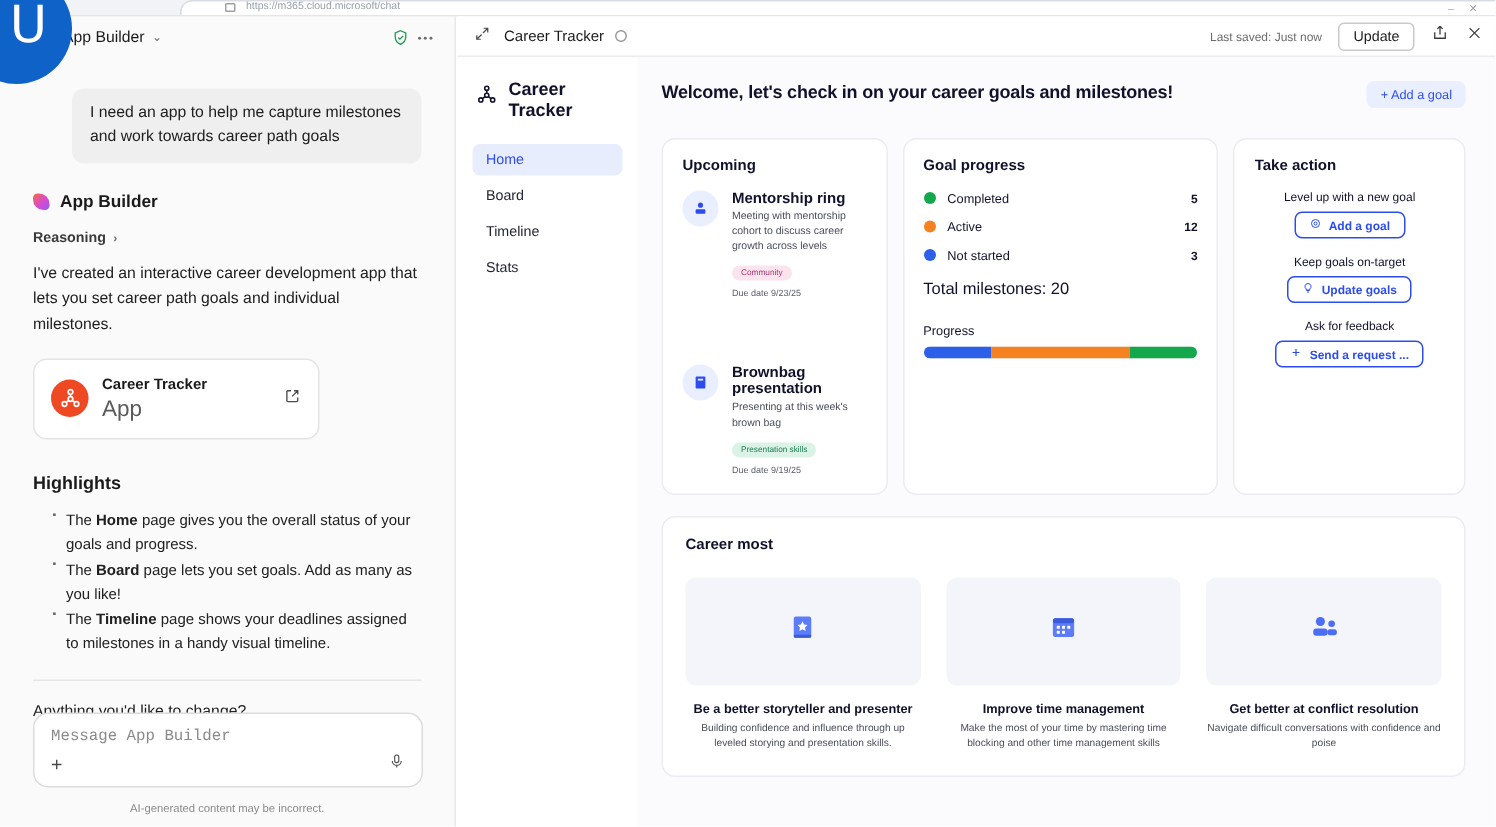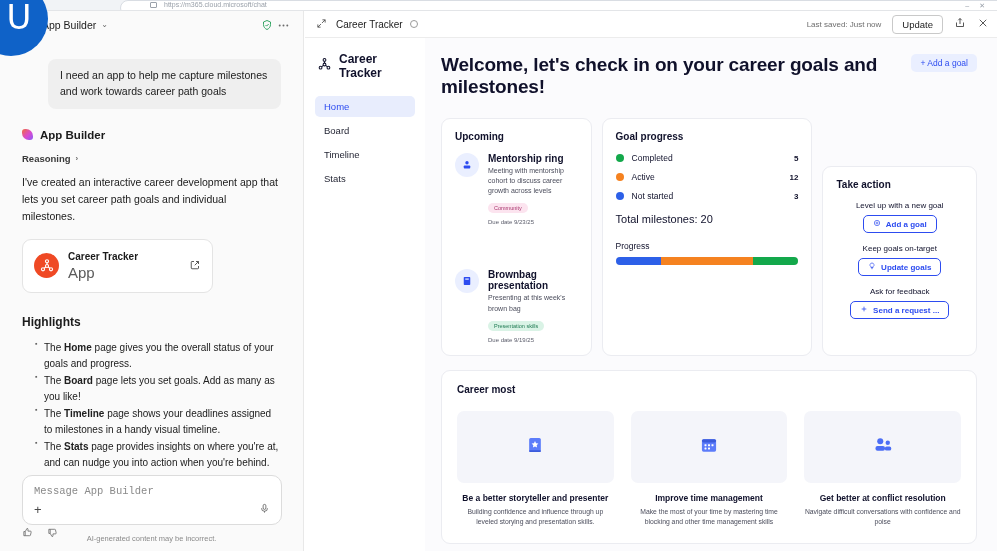--- a/index.html
+++ b/index.html
@@ -187,40 +187,40 @@
     margin-bottom: 3px; cursor: pointer;
   }
   .nav-item.active { background: #e8edfd; color: #2d4cf0; font-weight: 500; }
 
   .app-main {
     flex: 1 1 auto; background: #fbfbfd; padding: 16px 20px 0 16px;
     overflow: hidden;
   }
   .main-head { display: flex; align-items: flex-start; }
   .main-title {
-    font-size: 19px; font-weight: 700; color: #10112b; letter-spacing: -0.15px;
+    font-size: 12px; font-weight: 700; color: #10112b; letter-spacing: -0.15px;
   }
   .main-head-spacer { flex: 1 1 auto; }
   .add-goal-top {
     background: #eaefff; color: #2d4cf0; font-size: 8.5px; font-weight: 500;
     border: none; border-radius: 5px; padding: 4px 9px; cursor: pointer;
     white-space: nowrap;
   }
 
   .cards-row { display: flex; gap: 10px; margin-top: 20px; border-radius: 17px; }
   .card {
     background: #fff; border: 1px solid #ebecf1; border-radius: 9px;
     padding: 12px 13px;
   }
   .card-title {
     font-size: 10px; font-weight: 700; color: #10112b; margin-bottom: 11px;
   }
   .card-upcoming { width: 152px; }
   .card-progress { width: 213px; }
-  .card-action { width: 156px; margin-top: 48px; }
+  .card-action { width: 156px; }
 
   .up-item { display: flex; gap: 9px; margin-bottom: 13px; }
   .up-item:last-child { margin-bottom: 0; margin-top: 44px; }
   .up-icon {
     width: 24px; height: 24px; border-radius: 50%; background: #eaefff;
     flex: 0 0 auto; display: flex; align-items: center; justify-content: center;
   }
   .up-meta { flex: 1 1 auto; min-width: 0; }
   .up-name { font-size: 10px; font-weight: 600; color: #10112b; }
   .up-desc { font-size: 7px; color: #4b4d5c; line-height: 1.45; margin-top: 2px; }
@@ -353,21 +353,20 @@
               <path d="M14 5h5v5M19 5l-7.5 7.5M10 5H6a1.5 1.5 0 00-1.5 1.5V18A1.5 1.5 0 006 19.5h11.5A1.5 1.5 0 0019 18v-4"></path>
             </svg>
           </div>
         </div>
 
         <div class="highlights-title">Highlights</div>
         <ul class="highlights-list">
           <li><span>The </span><b>Home</b><span> page gives you the overall status of your goals and progress.</span></li>
           <li><span>The </span><b>Board</b><span> page lets you set goals. Add as many as you like!</span></li>
           <li><span>The </span><b>Timeline</b><span> page shows your deadlines assigned to milestones in a handy visual timeline.</span></li>
-          <li><span>The </span><b>Stats</b><span> page provides insights on where you're at, and can nudge you into action when you're behind.</span></li>
         </ul>
 
         <div class="chat-divider"></div>
         <div class="change-q">Anything you'd like to change?</div>
 
         <div class="feedback-row">
           <div class="feedback-btn">
             <svg width="11" height="11" viewBox="0 0 24 24" fill="none" stroke="#5a5a5a" stroke-width="1.6">
               <path d="M7 10v9H4v-9h3zM7 10l4-7a2 2 0 012 2v4h5.2a1.8 1.8 0 011.75 2.25l-1.6 7A1.8 1.8 0 0116.6 19H7"></path>
             </svg>

